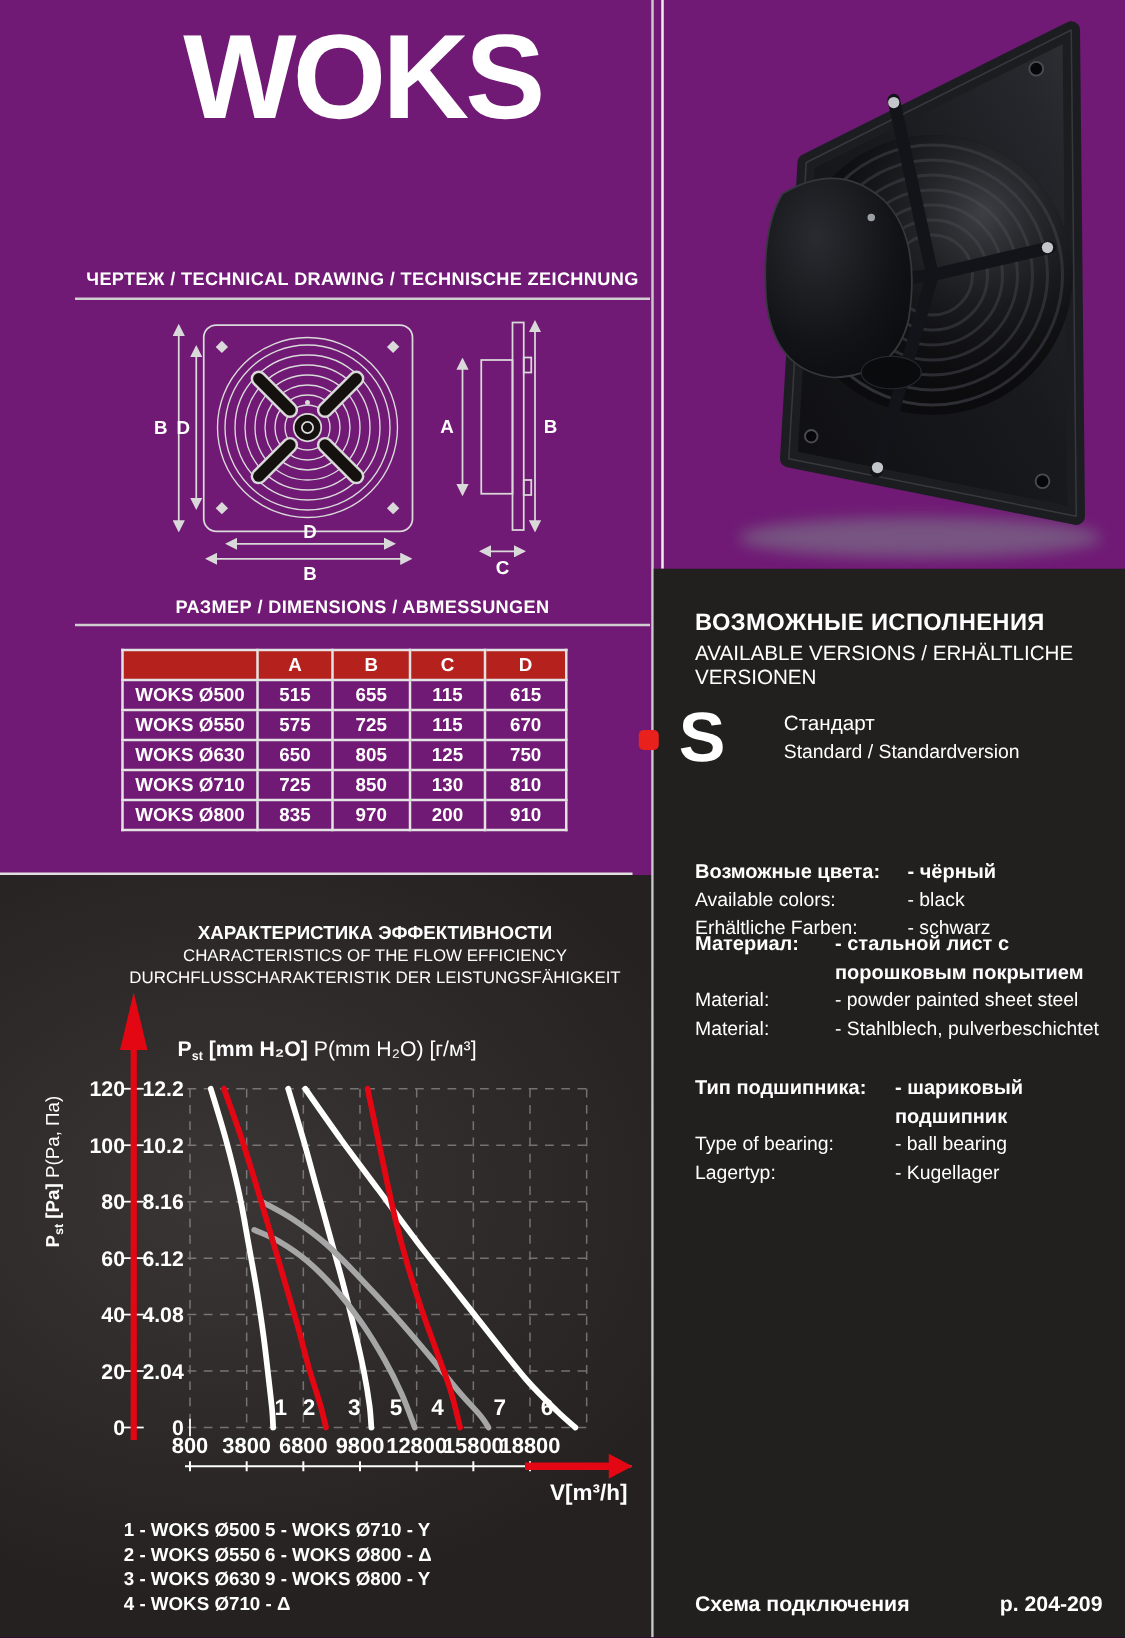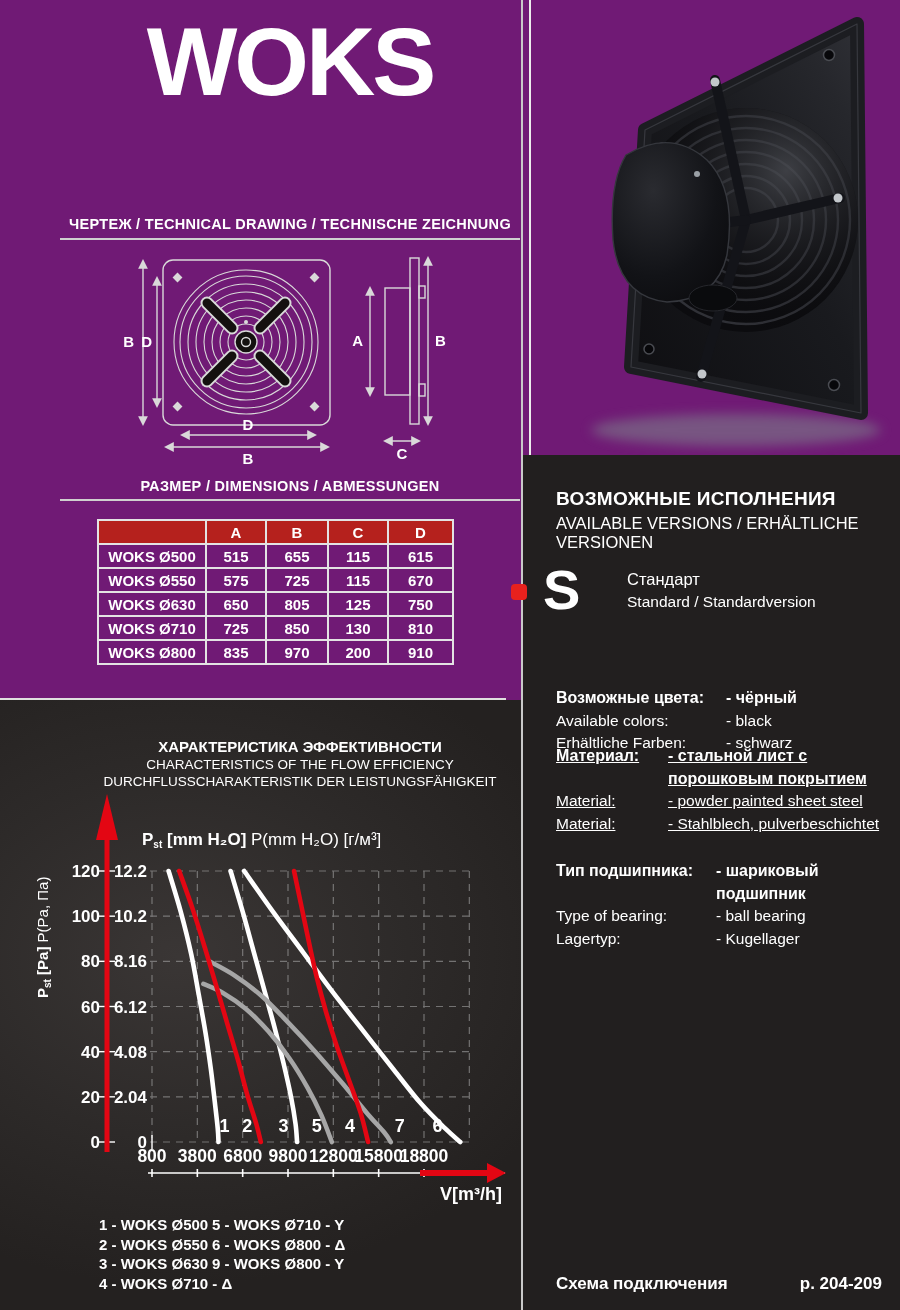--- a/index.html
+++ b/index.html
@@ -42,21 +42,21 @@
   .vp-head-en{position:absolute;left:556px;top:514px;font-size:16.5px;font-weight:400;}
   .red-marker{position:absolute;left:511px;top:584px;width:16px;height:16px;border-radius:4px;background:#e8211d;}
   .s-letter{position:absolute;left:543px;top:562px;font-size:56px;font-weight:800;line-height:1;}
   .s-name-ru{position:absolute;left:627px;top:570px;font-size:16.5px;font-weight:400;}
   .s-name-en{position:absolute;left:627px;top:593px;font-size:15.5px;font-weight:400;}
   .spec-block{position:absolute;left:556px;width:330px;display:grid;grid-row-gap:0;font-size:15.5px;line-height:22.5px;}
   .spec-row{display:grid;}
   .spec-row .v{white-space:normal;}
   .spec-bold{font-weight:800;font-size:16px;}
   .blk-colors{top:647px;margin-top:40px;} .blk-colors .spec-row{grid-template-columns:170px 1fr;}
-  .blk-material{top:745px;text-decoration:underline;} .blk-material .spec-row{grid-template-columns:112px 1fr;}
+  .blk-material{top:745px;} .blk-material .spec-row{grid-template-columns:112px 1fr;}
   .blk-bearing{top:860px;} .blk-bearing .spec-row{grid-template-columns:160px 1fr;}
   .footer-left{position:absolute;left:556px;top:1274px;font-size:17px;font-weight:800;}
   .footer-right{position:absolute;right:18px;top:1274px;font-size:17px;font-weight:800;padding-left:28px;}
   text{font-family:"Liberation Sans",sans-serif;}
 </style>
 </head>
 <body>
 
 <div class="page">
 

